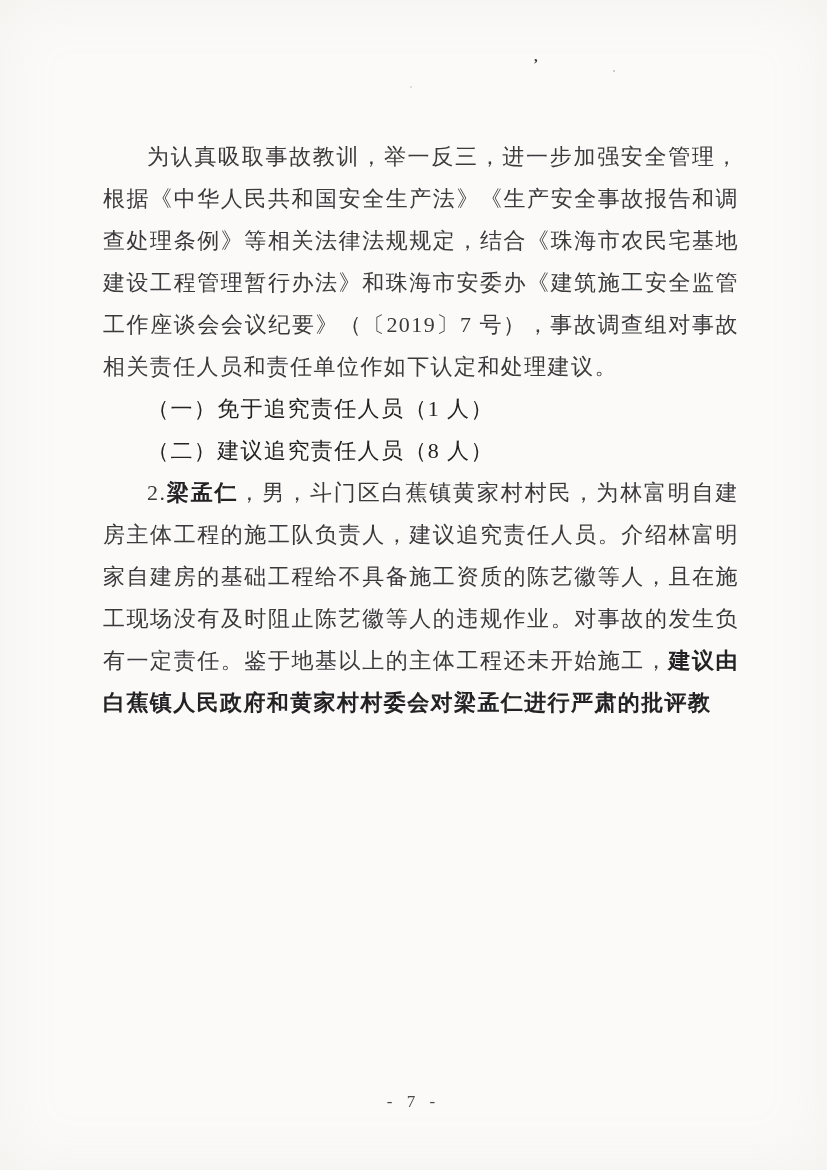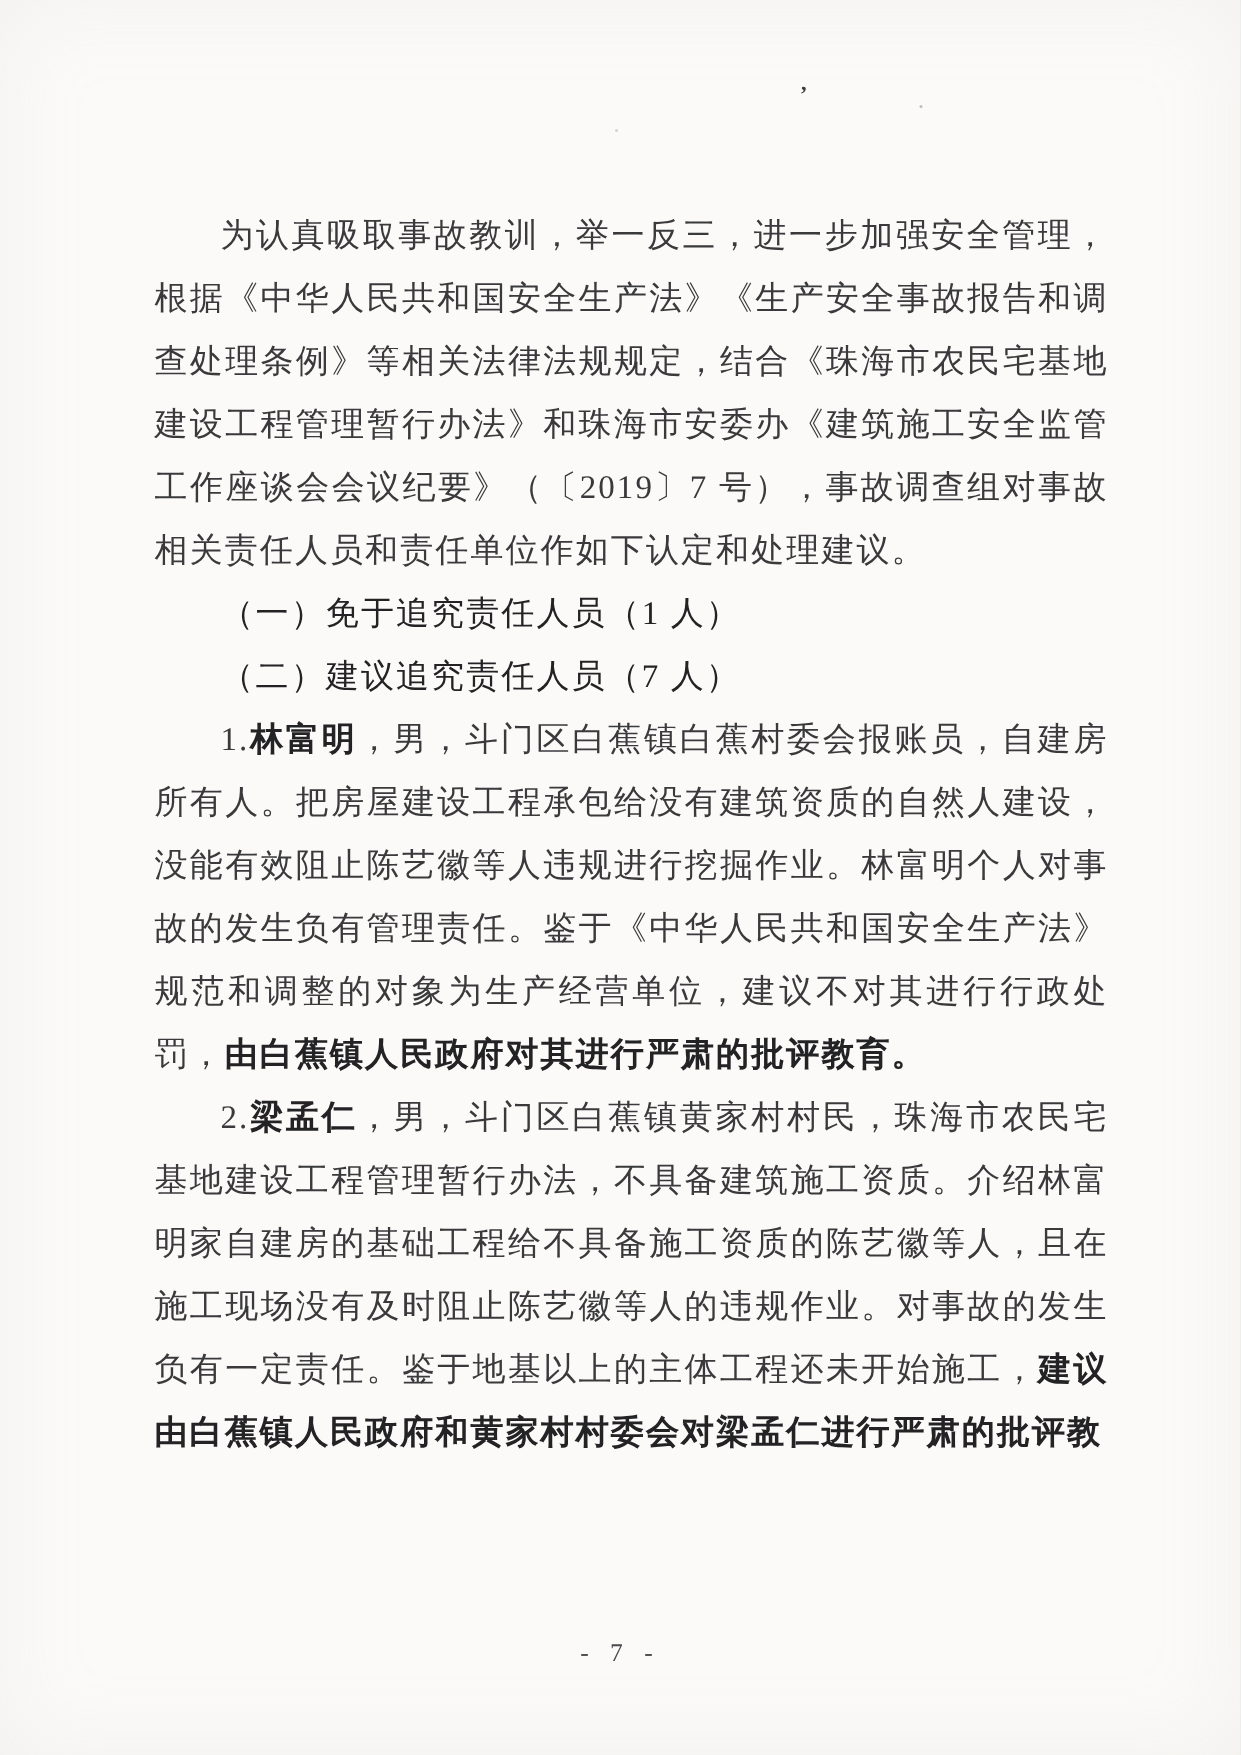--- a/index.html
+++ b/index.html
@@ -71,19 +71,18 @@
 
 <div class="page">
   <span class="artifact">,</span>
   <span class="speck s1"></span>
   <span class="speck s2"></span>
   <span class="speck s3"></span>
 
   <div class="content" id="doc-body">
       <p class="para"><span class="seg">为认真吸取事故教训，举一反三，进一步加强安全管理，根据《中华人民共和国安全生产法》《生产安全事故报告和调查处理条例》等相关法律法规规定，结合《珠海市农民宅基地建设工程管理暂行办法》和珠海市安委办《建筑施工安全监管工作座谈会会议纪要》（〔2019〕7 号），事故调查组对事故相关责任人员和责任单位作如下认定和处理建议。</span></p>
       <p class="para heading"><span class="seg bold">（一）免于追究责任人员（1 人）</span></p>
-      <p class="para heading"><span class="seg bold">（二）建议追究责任人员（7 人）</span></p>
-      <p class="para"><span class="seg">1.</span><span class="seg bold">林富明</span><span class="seg">，男，斗门区白蕉镇白蕉村委会报账员，自建房所有人。把房屋建设工程承包给没有建筑资质的自然人建设，没能有效阻止陈艺徽等人违规进行挖掘作业。林富明个人对事故的发生负有管理责任。鉴于《中华人民共和国安全生产法》规范和调整的对象为生产经营单位，建议不对其进行行政处罚，</span><span class="seg bold">由白蕉镇人民政府对其进行严肃的批评教育。</span></p>
-      <p class="para"><span class="seg">2.</span><span class="seg bold">梁孟仁</span><span class="seg">，男，斗门区白蕉镇黄家村村民，珠海市农民宅基地建设工程管理暂行办法，不具备建筑施工资质。介绍林富明家自建房的基础工程给不具备施工资质的陈艺徽等人，且在施工现场没有及时阻止陈艺徽等人的违规作业。对事故的发生负有一定责任。鉴于地基以上的主体工程还未开始施工，</span><span class="seg bold">建议由白蕉镇人民政府和黄家村村委会对梁孟仁进行严肃的批评教</span></p>
+      <p class="para heading"><span class="seg bold">（二）建议追究责任人员（8 人）</span></p>
+      <p class="para"><span class="seg">2.</span><span class="seg bold">梁孟仁</span><span class="seg">，男，斗门区白蕉镇黄家村村民，为林富明自建房主体工程的施工队负责人，建议追究责任人员。介绍林富明家自建房的基础工程给不具备施工资质的陈艺徽等人，且在施工现场没有及时阻止陈艺徽等人的违规作业。对事故的发生负有一定责任。鉴于地基以上的主体工程还未开始施工，</span><span class="seg bold">建议由白蕉镇人民政府和黄家村村委会对梁孟仁进行严肃的批评教</span></p>
     </div>
 
   <div class="footer">- 7 -</div>
 </div>
 
 </body></html>

